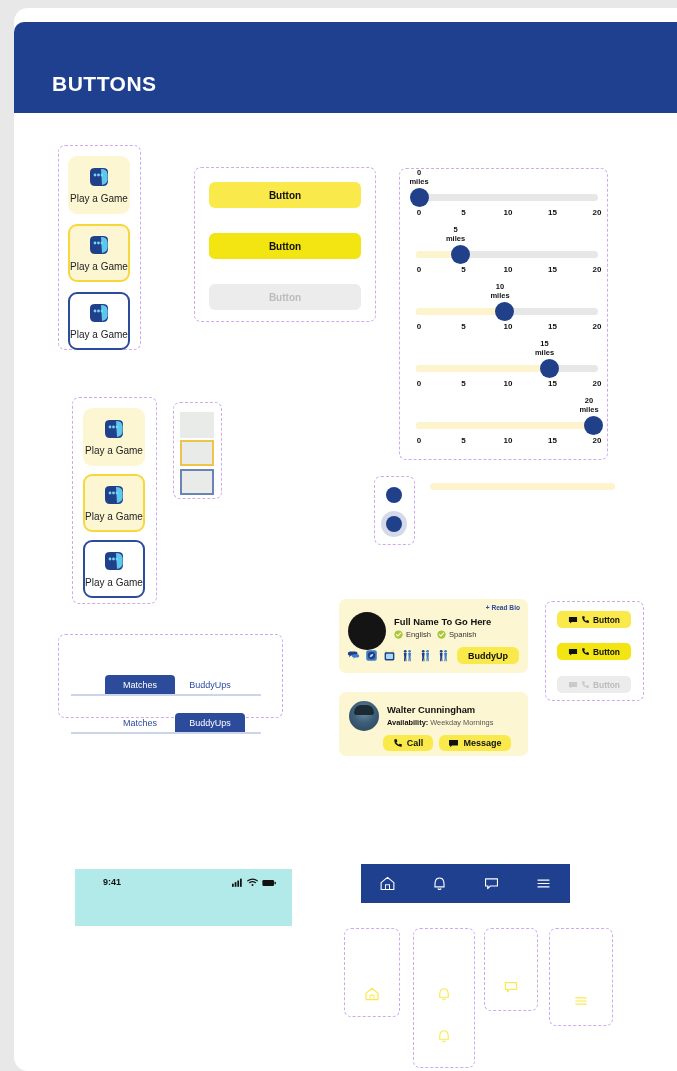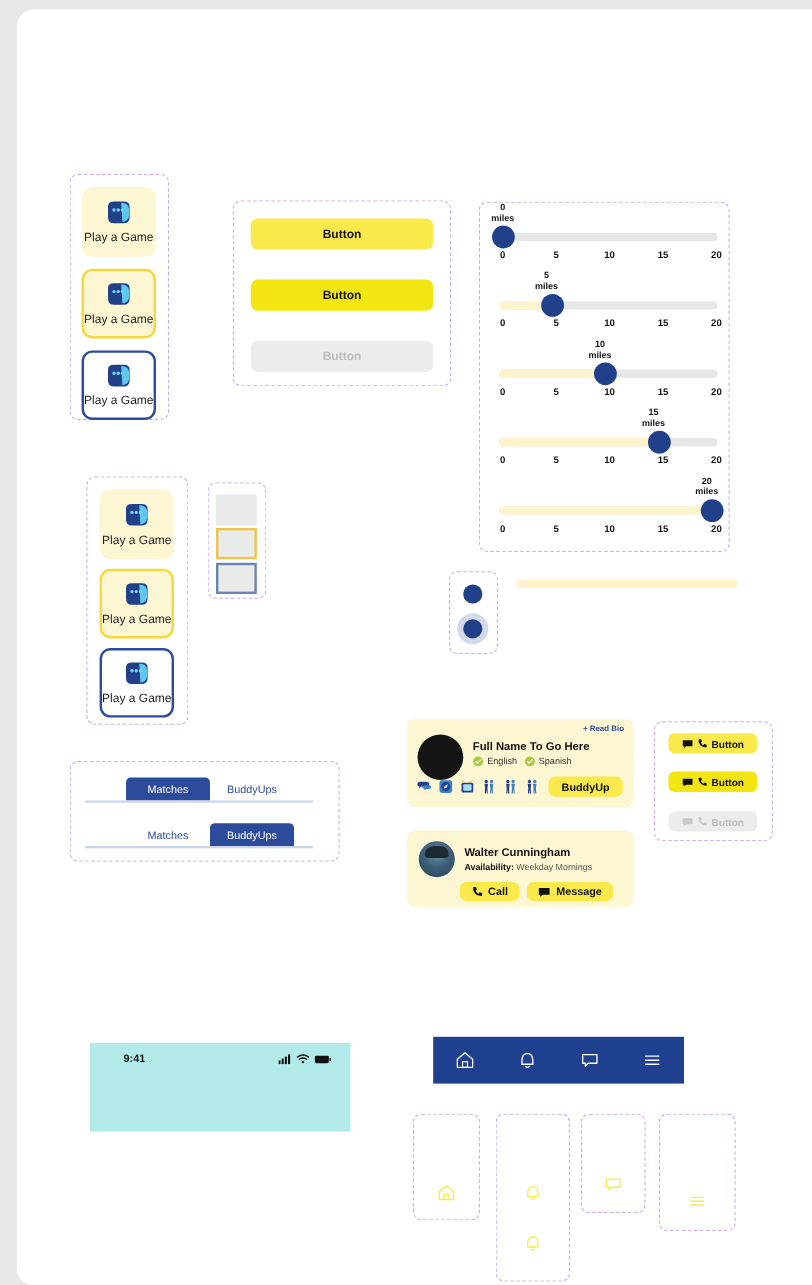--- a/index.html
+++ b/index.html
@@ -119,21 +119,21 @@
   .radio-glow { position: absolute; width: 26px; height: 26px; border-radius: 50%; background: #c5cde2; opacity: .75; }
 
   
   .progress {
     position: absolute;
     height: 7px; border-radius: 4px;
     background: #fdf3cc;
   }
 
   
-  .tabs-row { position: absolute; width: 190px; height: 26px; }
+  .tabs-row { position: absolute; width: 190px; height: 26px; margin-top: 27px; }
   .tab {
     position: absolute; top: 0;
     width: 70px; height: 19px;
     display: flex; align-items: center; justify-content: center;
     font-size: 9px;
   }
   .tab.on { background: #2c4b9b; color: #fff; border-radius: 4px 4px 0 0; }
   .tab.off { color: #2c4b9b; }
   .tab-underline {
     position: absolute; left: 0; top: 19px;
@@ -184,21 +184,21 @@
     font-size: 8.4px; font-weight: bold;
   }
   .ibtn.v1 { background: #fae94b; color: #111; }
   .ibtn.v2 { background: #f2e511; color: #111; }
   .ibtn.v3 { background: #ececec; color: #bcbcbc; }
 
   
   .phonebar {
     position: absolute;
     left: 61px; top: 861px;
-    width: 217px; height: 74px;
+    width: 217px; height: 57px;
     background: #b2eaea;
   }
   .status-time { position: absolute; left: 28px; top: 8px; font-size: 9px; font-weight: bold; color: #111; }
   .status-right { position: absolute; right: 16px; top: 9px; display: flex; align-items: center; gap: 4px; }
   .brand { position: absolute; left: 0; top: 27px; width: 217px; text-align: center; font-size: 15px; font-weight: bold; color: #20408a; }
 
   
   .bottomnav {
     position: absolute;
     left: 347px; top: 856px;
@@ -207,20 +207,23 @@
     display: flex; align-items: center; justify-content: space-around;
   }
   svg { display: block; }
 </style>
 </head>
 <body>
 
 <div id="canvas">
   <div class="page">
 
+    <div class="header">
+      <div class="header-title">BUTTONS</div>
+    </div>
 
     <div class="dashed" style="left:44px; top:137px; width:83px; height:205px;"></div>
 
     <div class="game-card fill" style="left:54px; top:148px;">
       <svg class="game-ico" viewBox="0 0 26 24">
         <path d="M4 6 Q4 2 9 2 L17 2 Q22 2 22 6 L22 15 Q22 20 17 20 L9 20 Q4 20 4 15 Z" fill="#20408a"></path>
         <path d="M15 3 Q21 3 21.6 8 L21.6 14 Q21 18 16 19 Z" fill="#5fc6ec"></path>
         <circle cx="9" cy="9" r="1.4" fill="#6fd6f5"></circle>
           <circle cx="12.5" cy="9" r="1.4" fill="#6fd6f5"></circle>
           <circle cx="16" cy="9" r="1.4" fill="#6fd6f5"></circle>

